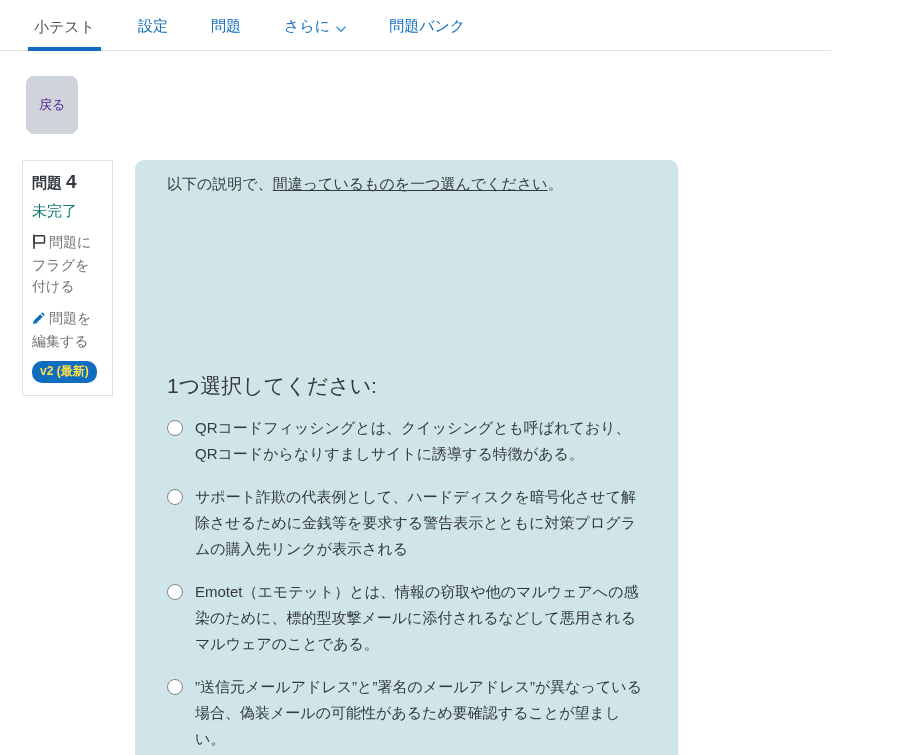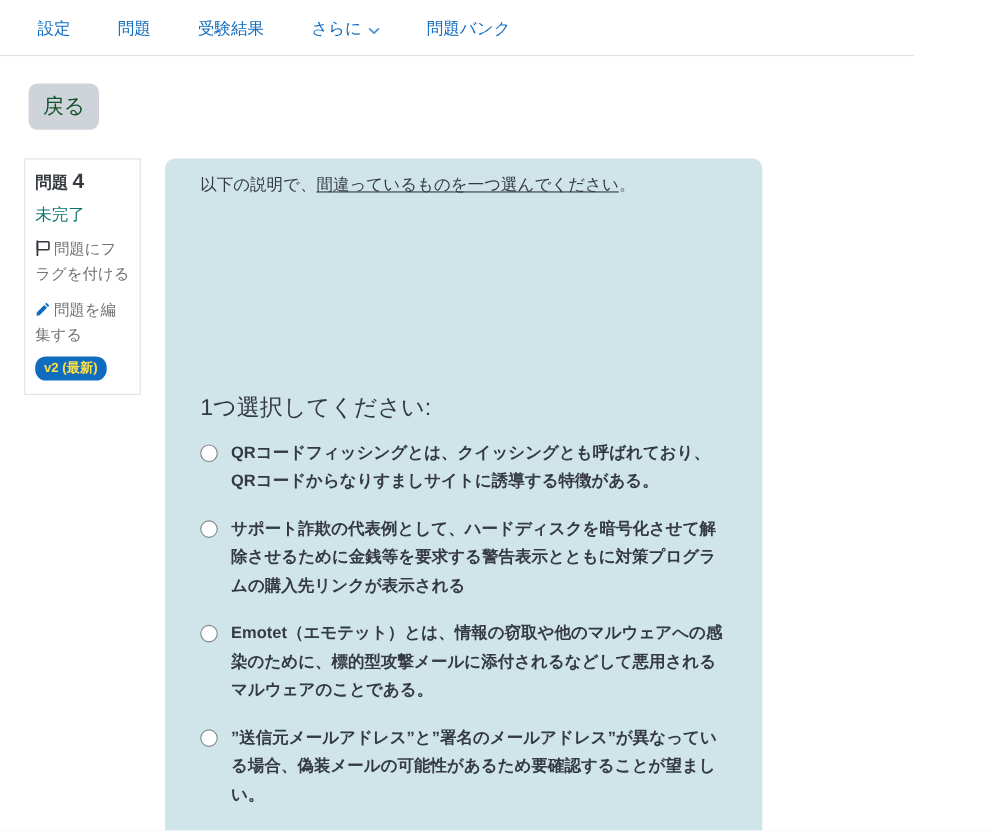--- a/index.html
+++ b/index.html
@@ -20,29 +20,29 @@
     display:flex; align-items:center; gap:6px;
     background:none; border:none;
   }
   .tab.active { color:#495057; padding-bottom:10px; border-bottom:4px solid #0f6cbf; margin-bottom:-1px; }
   .chev { display:inline-block; margin-top:2px; }
 
   
   .back-btn {
     margin:25px 0 0 26px;
     background:#ced4da; border:none; border-radius:8px;
-    padding:8px 13px; font-size:19px; color:#14532d; cursor:pointer;
+    padding:20px 13px; font-size:13px; color:#4c1d95; cursor:pointer;
     font-family:inherit;
   }
 
   
   .main-row { display:flex; align-items:flex-start; margin-top:26px; }
 
   .info-panel {
-    margin-left:22px; width:106px;
+    margin-left:22px; width:91px;
     border:1px solid #dee2e6; background:#fff;
     padding:10px 9px 12px;
   }
   .q-heading { color:#343a40; }
   .q-heading .q-label { font-weight:700; font-size:15px; }
   .q-heading .q-number { font-weight:700; font-size:19px; margin-left:4px; }
   .q-status { margin-top:9px; font-size:15px; color:#0f766e; }
   .link-row { margin-top:11px; font-size:14px; line-height:1.5; color:#737373; cursor:pointer; }
   .link-row .icon { display:inline-block; vertical-align:-2px; margin-right:3px; }
   .version-badge {
@@ -54,21 +54,21 @@
 
   
   .question-panel {
     margin-left:22px; width:543px; min-height:534px;
     background:#cfe5ea; border-radius:9px;
     padding:15px 32px 16px;
   }
   .qtext { font-size:15px; color:#343a40; margin-bottom:178px; }
   .qtext .u { text-decoration:underline; }
   .select-prompt { font-size:21px; margin-bottom:15px; }
-  .option { display:flex; gap:12px; margin-bottom:17px; cursor:pointer;font-weight:bold; }
+  .option { display:flex; gap:12px; margin-bottom:17px; cursor:pointer; }
   .radio {
     width:16px; height:16px; flex:none; margin-top:5px;
     border-radius:50%; border:1px solid #80868e; background:#fff; cursor:pointer;
   }
   .option-text { font-size:15px; line-height:26px; max-width:592px; color:#343a40; }
   .check-btn {
     margin-top:11px;
     background:#14b8a6; border:none; border-radius:8px;
     padding:8px 17px; font-size:15px; color:#343a40; cursor:pointer;
     font-family:inherit;
@@ -83,28 +83,28 @@
   }
 </style>
 </head>
 <body>
 
 <div class="page">
 
   
   <div class="nav-wrap">
     <div class="tabs-row">
+      <button class="tab active">
+          <span>小テスト</span>
+        </button>
       <button class="tab">
           <span>設定</span>
         </button>
       <button class="tab">
           <span>問題</span>
-        </button>
-      <button class="tab">
-          <span>受験結果</span>
         </button>
       <button class="tab">
           <span>さらに</span>
           <span class="chev"><svg width="10" height="7" viewBox="0 0 10 7">
               <path d="M1 1.2 L5 5.2 L9 1.2" fill="none" stroke="#4a93d9" stroke-width="1.6" stroke-linecap="round" stroke-linejoin="round"></path>
             </svg></span>
         </button>
       <button class="tab">
           <span>問題バンク</span>
         </button>

